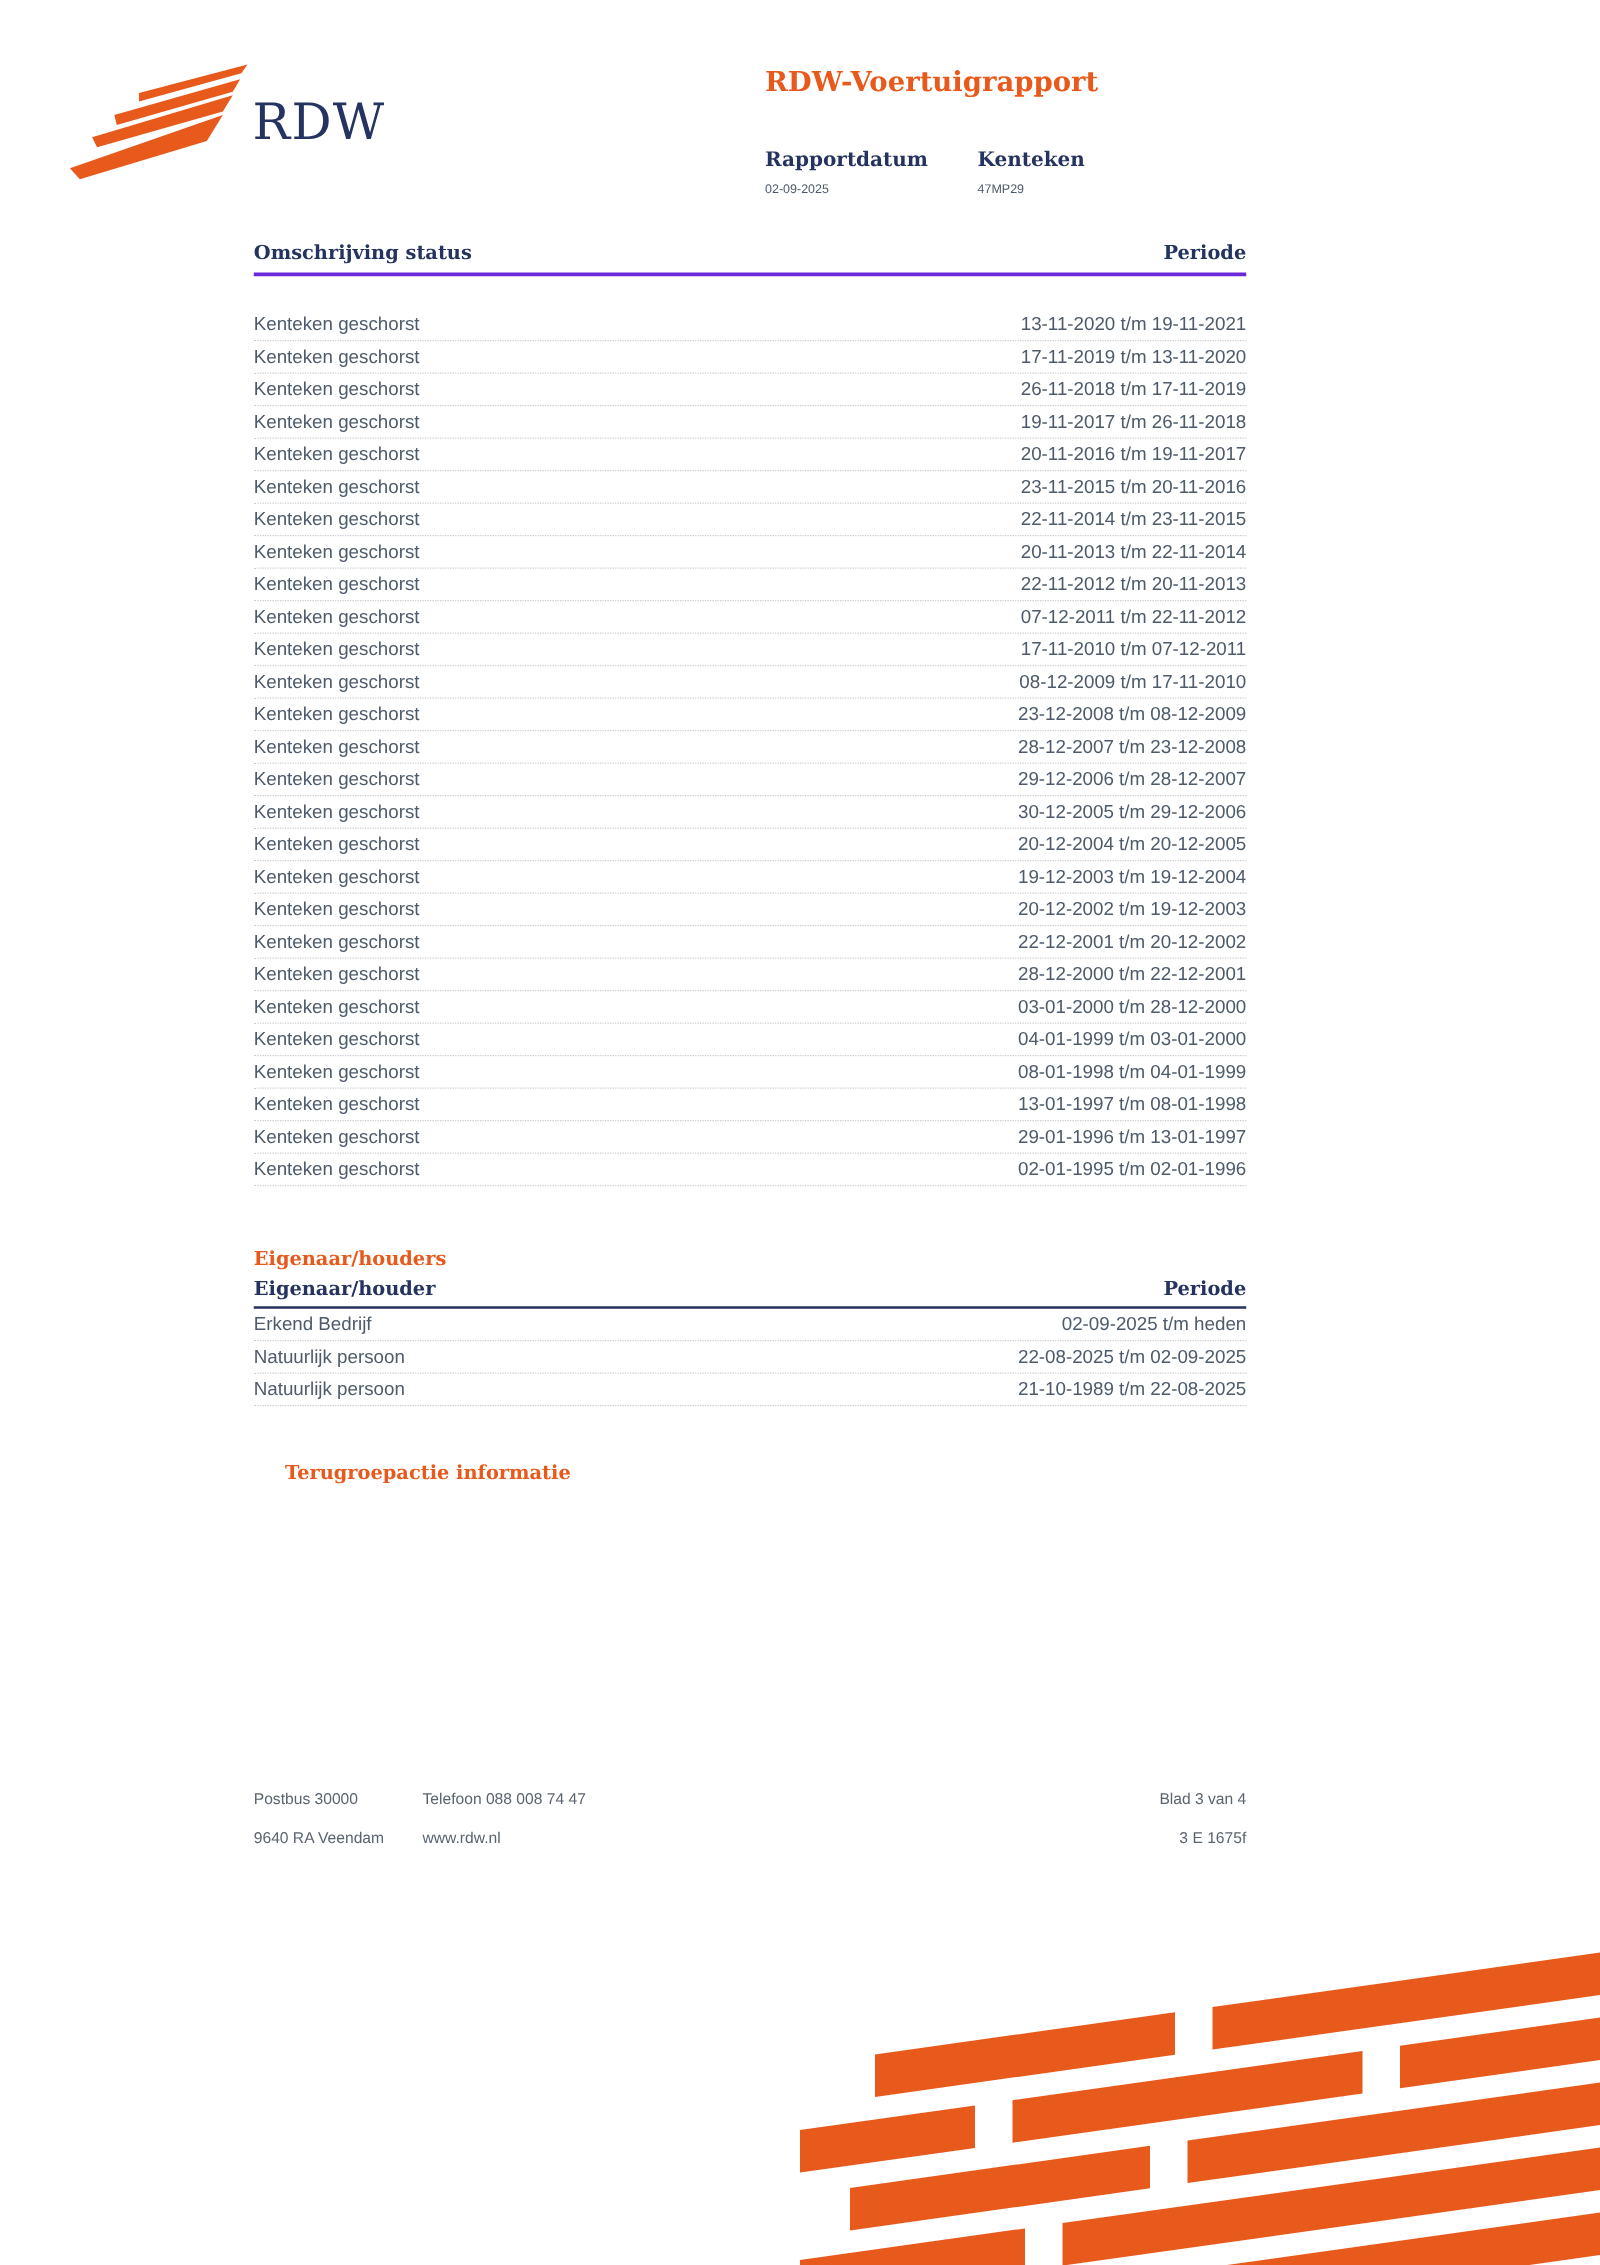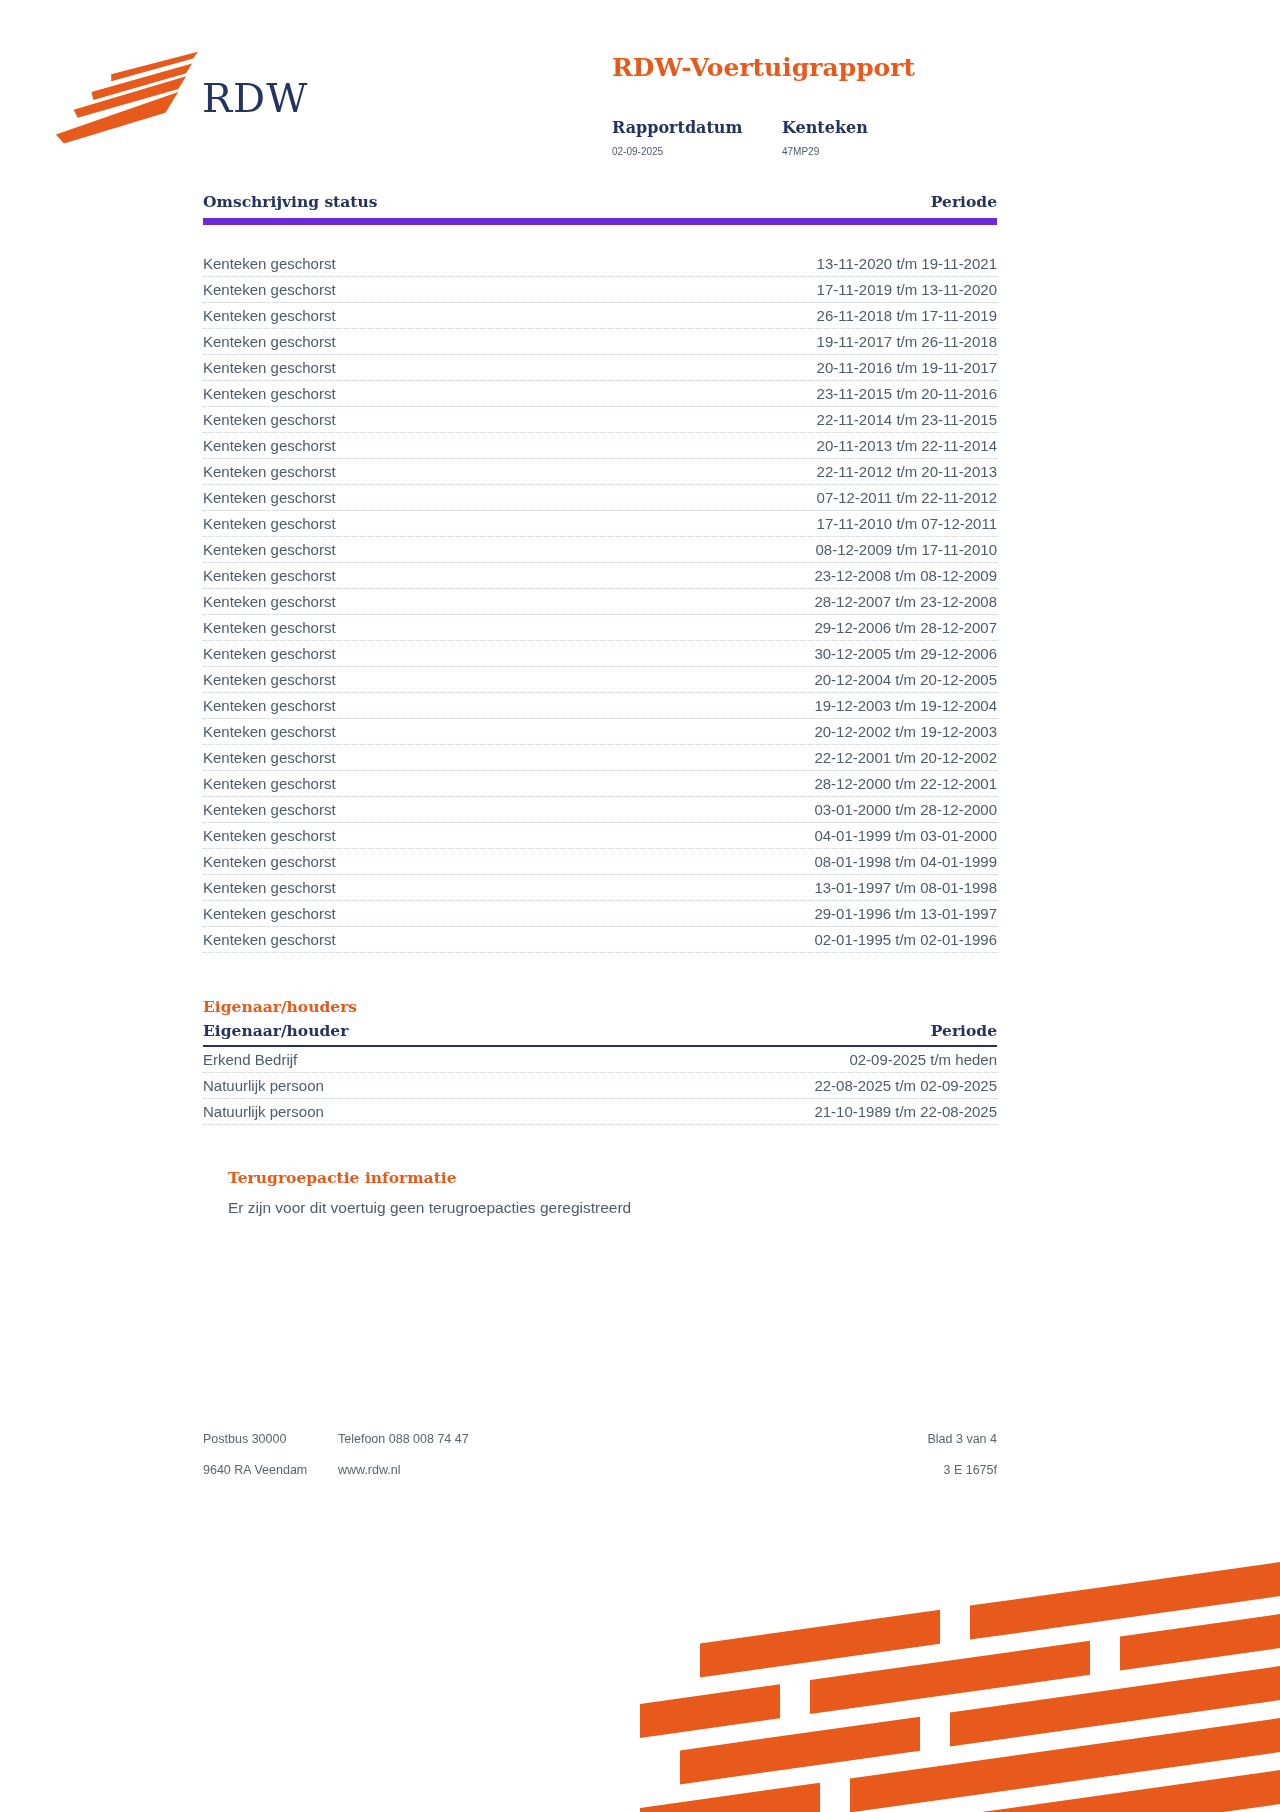--- a/index.html
+++ b/index.html
@@ -31,21 +31,21 @@
     margin-left: 2px;
     letter-spacing: 1px;
     line-height: 1;
   }
   .report-title {
     position: absolute;
     left: 612px;
     top: 54px;
     font-family: "DejaVu Serif", serif;
     font-weight: 700;
-    font-size: 25px;
+    font-size: 22px;
     color: #E8591C;
     line-height: 1.1;
     white-space: nowrap;
   }
   .meta {
     position: absolute;
     left: 612px;
     top: 118px;
     display: flex;
   }
@@ -69,21 +69,21 @@
   }
   .thead {
     display: flex;
     justify-content: space-between;
     font-family: "DejaVu Serif", serif;
     font-weight: 700;
     font-size: 15.5px;
     color: #24335F;
     padding-bottom: 7px;
   }
-  .status-table .thead { border-bottom: 7px solid #6d28d9; }
+  .status-table .thead { border-bottom: 3px solid #6d28d9; }
   .status-table .rows { margin-top: 26px; }
   .trow {
     display: flex;
     justify-content: space-between;
     align-items: center;
     height: 26px;
     border-bottom: 1px dotted #C8CDD3;
     font-size: 15px;
     color: #4D5B6B;
     white-space: nowrap;
@@ -313,21 +313,20 @@
         </div>
         <div class="trow">
           <span>Natuurlijk persoon</span>
           <span>21-10-1989 t/m 22-08-2025</span>
         </div>
       </div>
   </div>
 
   <div class="recall">
     <div class="section-title">Terugroepactie informatie</div>
-    <div class="recall-text">Er zijn voor dit voertuig geen terugroepacties geregistreerd</div>
   </div>
 
   <div class="footer">
     <div class="footer-row">
       <span class="f-col1">Postbus 30000</span>
       <span class="f-col2">Telefoon 088 008 74 47</span>
       <span class="f-col3">Blad 3 van 4</span>
     </div>
     <div class="footer-row">
       <span class="f-col1">9640 RA Veendam</span>

